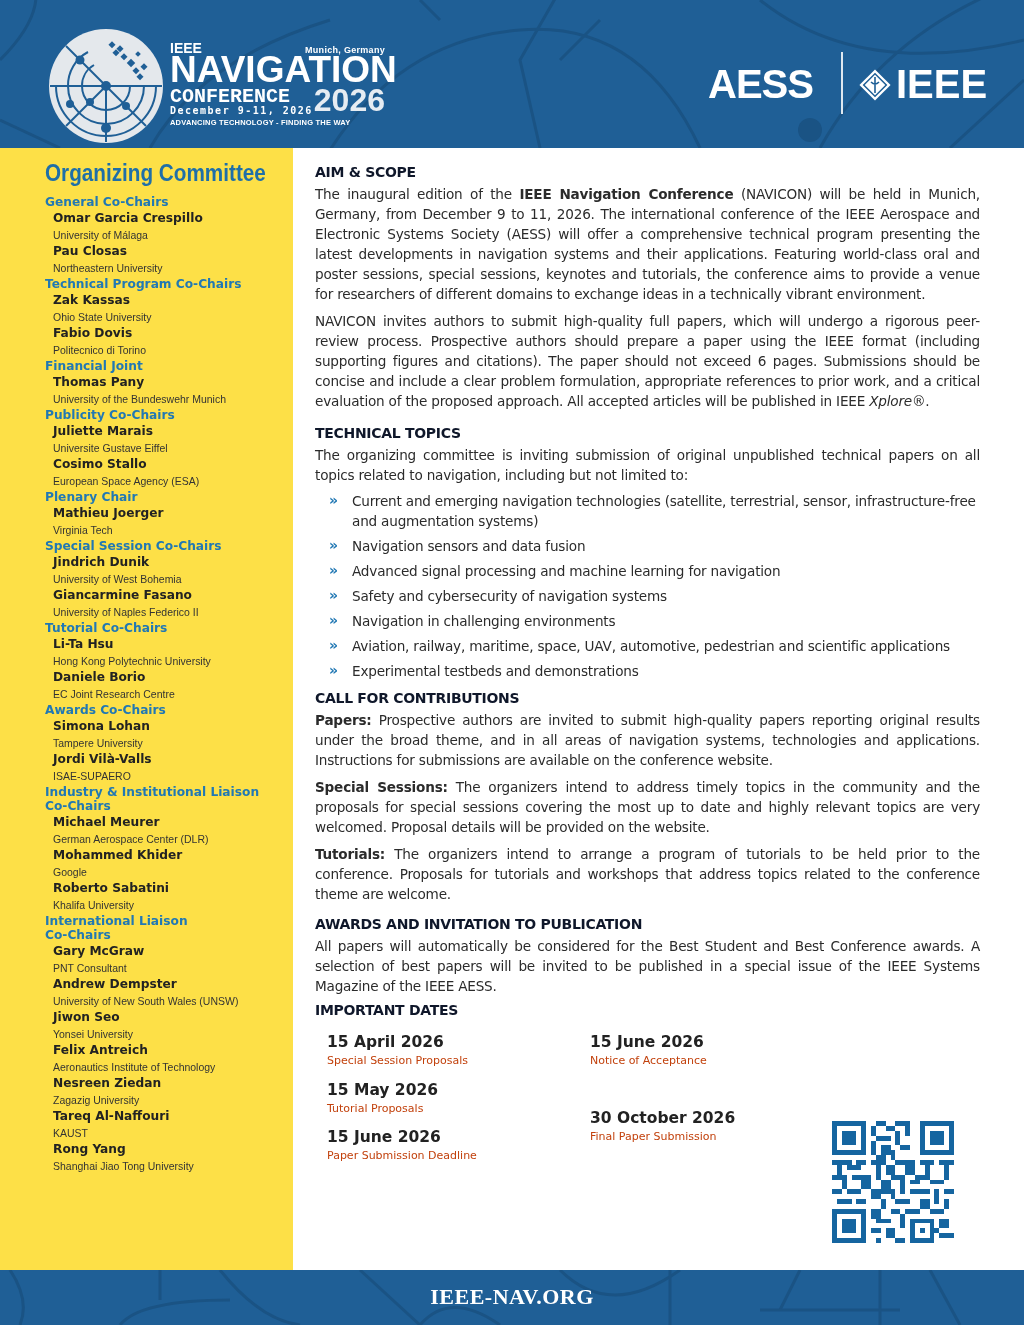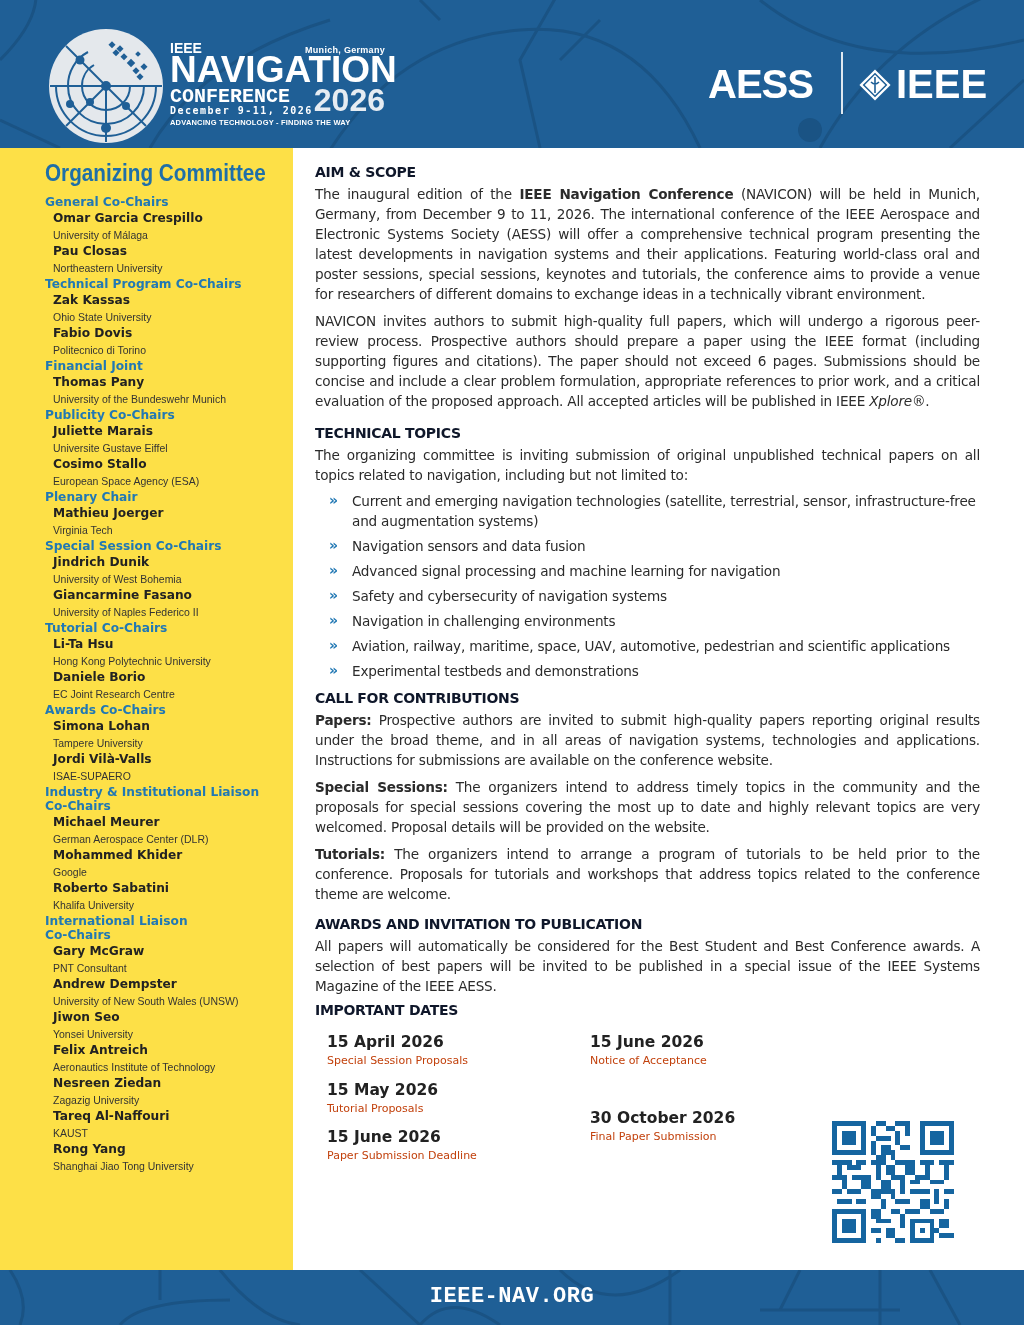--- a/index.html
+++ b/index.html
@@ -46,21 +46,21 @@
 
   .dates-grid { position: relative; height: 150px; margin-top: 4px; }
   .date-item { position: absolute; width: 250px; }
   .date-item .d { font-family: "DejaVu Sans", sans-serif; font-weight: bold; font-size: 15.5px; line-height: 20px; color: #222; display: block; }
   .date-item .l { font-family: "DejaVu Sans", sans-serif; font-size: 11px; line-height: 18px; color: #c2410c; display: block; }
 
   .qr { position: absolute; left: 832px; top: 1121px; width: 122px; height: 122px; }
 
   
   .footer { position: absolute; left: 0; top: 1270px; width: 1024px; height: 55px; background: #1f5f96; overflow: hidden; }
-  .footer-url { position: absolute; left: 0; width: 1024px; top: 14px; text-align: center; color: #fff; font-family: Liberation Mono, monospace; font-weight: bold; font-size: 22px; letter-spacing: 0.5px; }
+  .footer-url { position: absolute; left: 0; width: 1024px; top: 14px; text-align: center; color: #fff; font-family: Liberation Serif, serif; font-weight: bold; font-size: 22px; letter-spacing: 0.5px; }
 </style>
 </head>
 <body>
 
 <div class="header">
   <svg class="bg-lines" viewBox="0 0 1024 148" fill="none" stroke="#1a5384" stroke-width="3">
     <path d="M0 60 Q 60 0 20 -40"></path>
     <path d="M150 148 Q 200 60 330 20"></path>
     <path d="M330 150 Q 400 40 520 30 Q 640 20 700 148"></path>
     <path d="M560 -10 L 520 60 L 540 148"></path>

